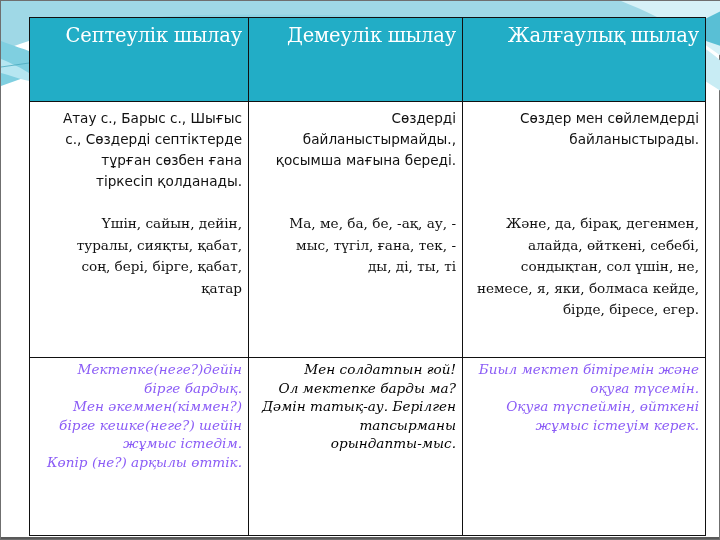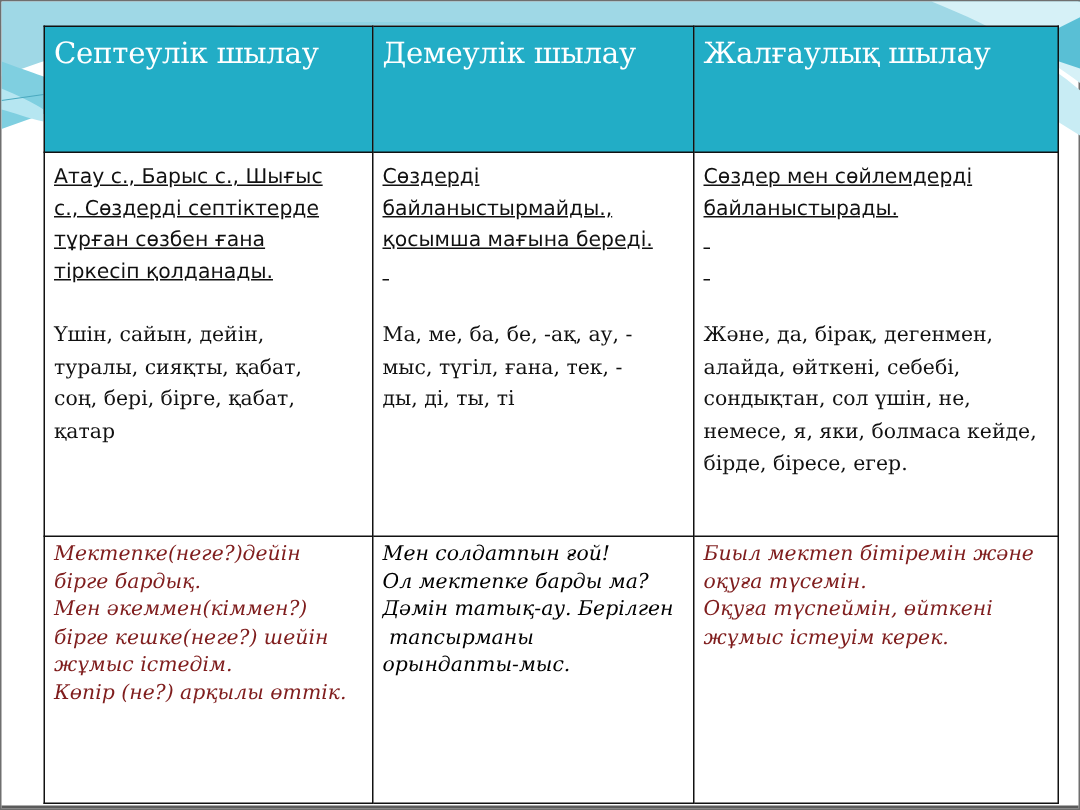--- a/index.html
+++ b/index.html
@@ -15,42 +15,42 @@
     .slide-frame::after {
       content: ""; position: absolute; left: 0; right: 0; bottom: 0; height: 2px; background: #5a5a5a;
     }
     .wave { position: absolute; left: 0; top: 0; width: 720px; height: 110px; }
     table.grammar {
       position: absolute; left: 28px; top: 16px;
       width: 676px; border-collapse: collapse; table-layout: fixed;
     }
     table.grammar td, table.grammar th {
       border: 1.5px solid #111111; vertical-align: top; padding: 0 6px;
-      text-align: left; font-weight: normal;
+      text-align: right; font-weight: normal;
     }
     col.c1 { width: 219px; } col.c2 { width: 214px; } col.c3 { width: 243px; }
     tr.head th {
       height: 77px; background: #22adc6; color: #ffffff;
       font-family: "DejaVu Serif", serif; font-size: 19.5px; padding-top: 6px;
       letter-spacing: -0.2px;
     }
     tr.row1 td { height: 249px; padding-top: 6px; }
     tr.row2 td { height: 175px; padding-top: 2px; }
     .def {
       font-family: "DejaVu Sans", sans-serif; font-size: 13.6px; line-height: 21px;
-      color: #111111; margin: 0; text-decoration: underline;
+      color: #111111; margin: 0;
     }
     .examples {
       font-family: "DejaVu Serif", serif; font-size: 13.6px; line-height: 21.5px;
       color: #111111; margin: 0;
     }
     .gap1 { height: 21px; }
     .sent {
       font-family: "DejaVu Serif", serif; font-style: italic; font-size: 13.6px; line-height: 18.5px;
-      color: #7f1d1d; margin: 0;
+      color: #8b5cf6; margin: 0;
     }
     .sent.accent { color: #000000; }
     .line { display: block; white-space: nowrap; }
   </style>
 </head>
 <body>
 
 <div class="slide-frame">
   <svg class="wave" viewBox="0 0 720 110" preserveAspectRatio="none">
     <rect x="0" y="0" width="720" height="16" fill="#8fd3e3"></rect>

